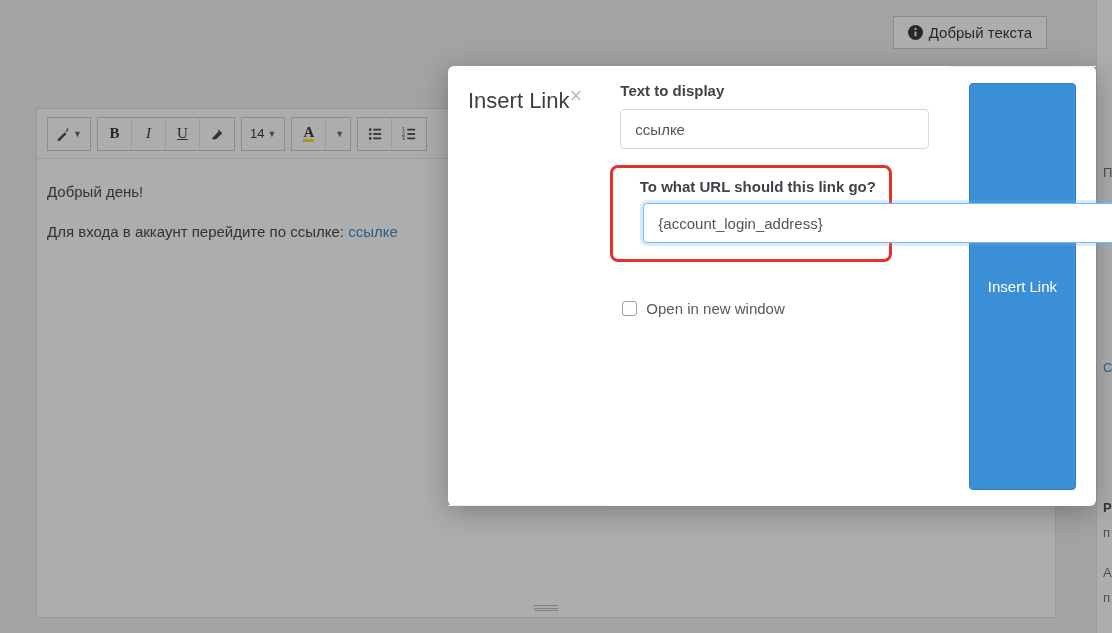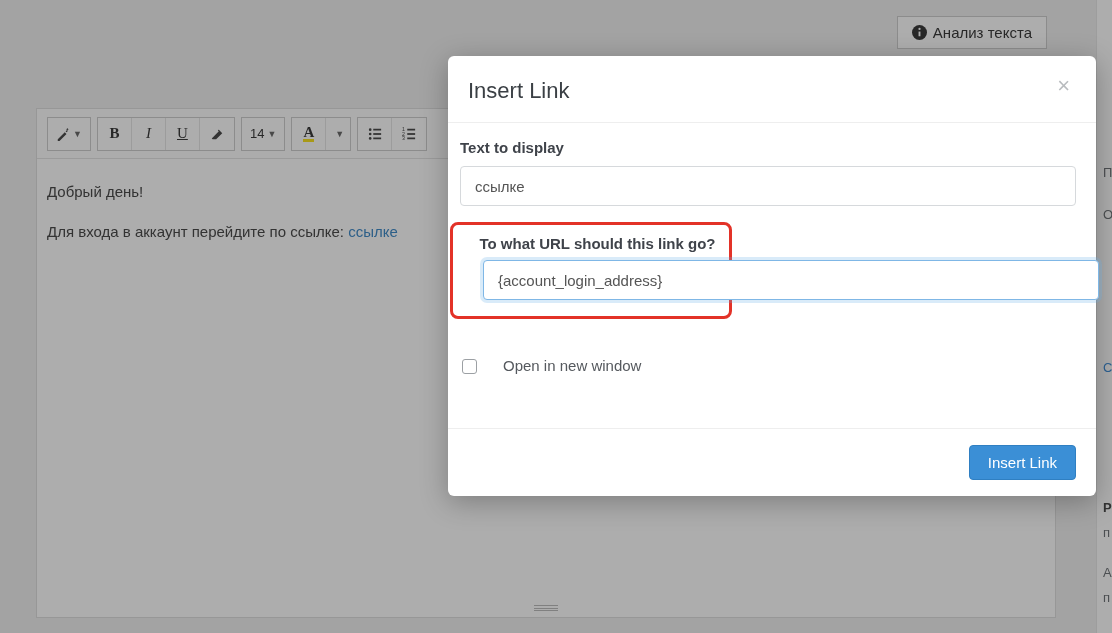--- a/index.html
+++ b/index.html
@@ -56,23 +56,23 @@
   .side-cut .s4 { top: 500px; font-weight: 600; color: #444; }
   .side-cut .s5 { top: 525px; }
   .side-cut .s6 { top: 565px; }
   .side-cut .s7 { top: 590px; }
 
   
   .overlay {
     position: absolute; inset: 0; background: rgba(20,20,20,0.35);
   }
   .modal {
-    position: absolute; left: 448px; top: 56px; width: 648px; height: 440px;
+    position: absolute; left: 448px; top: 66px; width: 648px; height: 440px;
     background: #fff; border-radius: 6px; box-shadow: 0 6px 28px rgba(0,0,0,0.28);
-    display: flex; flex-direction: column;
+    display: flex; flex-direction: row;
   }
   .modal-header {
     padding: 22px 26px 18px 20px; border-bottom: 1px solid #eee;
     display: flex; justify-content: space-between; align-items: flex-start;
   }
   .modal-title { font-size: 22px; font-weight: 400; color: #3b4045; }
   .modal-close { font-size: 22px; color: #b9bcbf; cursor: pointer; line-height: 16px; font-weight: 300; }
   .modal-body { padding: 16px 20px 8px 12px; flex: 1; }
   .field-label { font-size: 15px; font-weight: 700; color: #3f434a; margin-bottom: 10px; }
   .text-input {
@@ -80,21 +80,21 @@
     padding: 0 14px; font-size: 15px; color: #555; outline: none; background: #fff;
   }
   .field-block { margin-bottom: 20px; }
   .highlight-box {
     border: 3px solid #e33228; border-radius: 8px; padding: 10px 10px 14px 10px;
     margin: -4px -6px 12px -10px; width: 282px;
   }
   .highlight-box .field-label { margin-left: 13px; text-align: center; }
   .url-row { position: relative; }
   .url-input-wrap { width: 616px; }
-  .checkbox-row { display: flex; align-items: flex-end; gap: 26px; margin-bottom: 10px; padding-left: 2px; }
+  .checkbox-row { display: flex; align-items: center; gap: 9px; margin-bottom: 10px; padding-left: 2px; }
   .cb {
     width: 15px; height: 15px; border: 1.5px solid #9ca0a4; border-radius: 3px; background: #fff; cursor: pointer;
   }
   .cb-label { font-size: 15px; color: #55595e; }
   .modal-footer {
     border-top: 1px solid #eee; padding: 16px 20px; display: flex; justify-content: flex-end;
   }
   .primary-btn {
     background: #3b8fd6; color: #fff; border: 1px solid #2f7fc2; border-radius: 4px;
     padding: 8px 18px; font-size: 15px; cursor: pointer;
@@ -105,21 +105,21 @@
 
 <div class="page">
   <div class="content-wrap">
 
     <button class="analysis-btn">
       <svg viewBox="0 0 16 16">
           <circle cx="8" cy="8" r="8"></circle>
           <rect x="7" y="7" width="2" height="5" fill="#fff"></rect>
           <circle cx="8" cy="4.2" r="1.2" fill="#fff"></circle>
         </svg>
-      <span>Анализ текста</span>
+      <span>Добрый текста</span>
     </button>
 
     <div class="editor-card">
       <div class="toolbar">
         <div class="tb-group">
           <div class="tb-btn">
             <svg viewBox="0 0 16 16">
                 <path d="M2 14l8-8 2 2-8 8H2v-2zm10.5-10.5l1 1-1.5 1.5-1-1 1.5-1.5zM13 1l.5 1 1 .5-1 .5-.5 1-.5-1-1-.5 1-.5.5-1z"></path>
               </svg>
             <span class="caret">▼</span>

